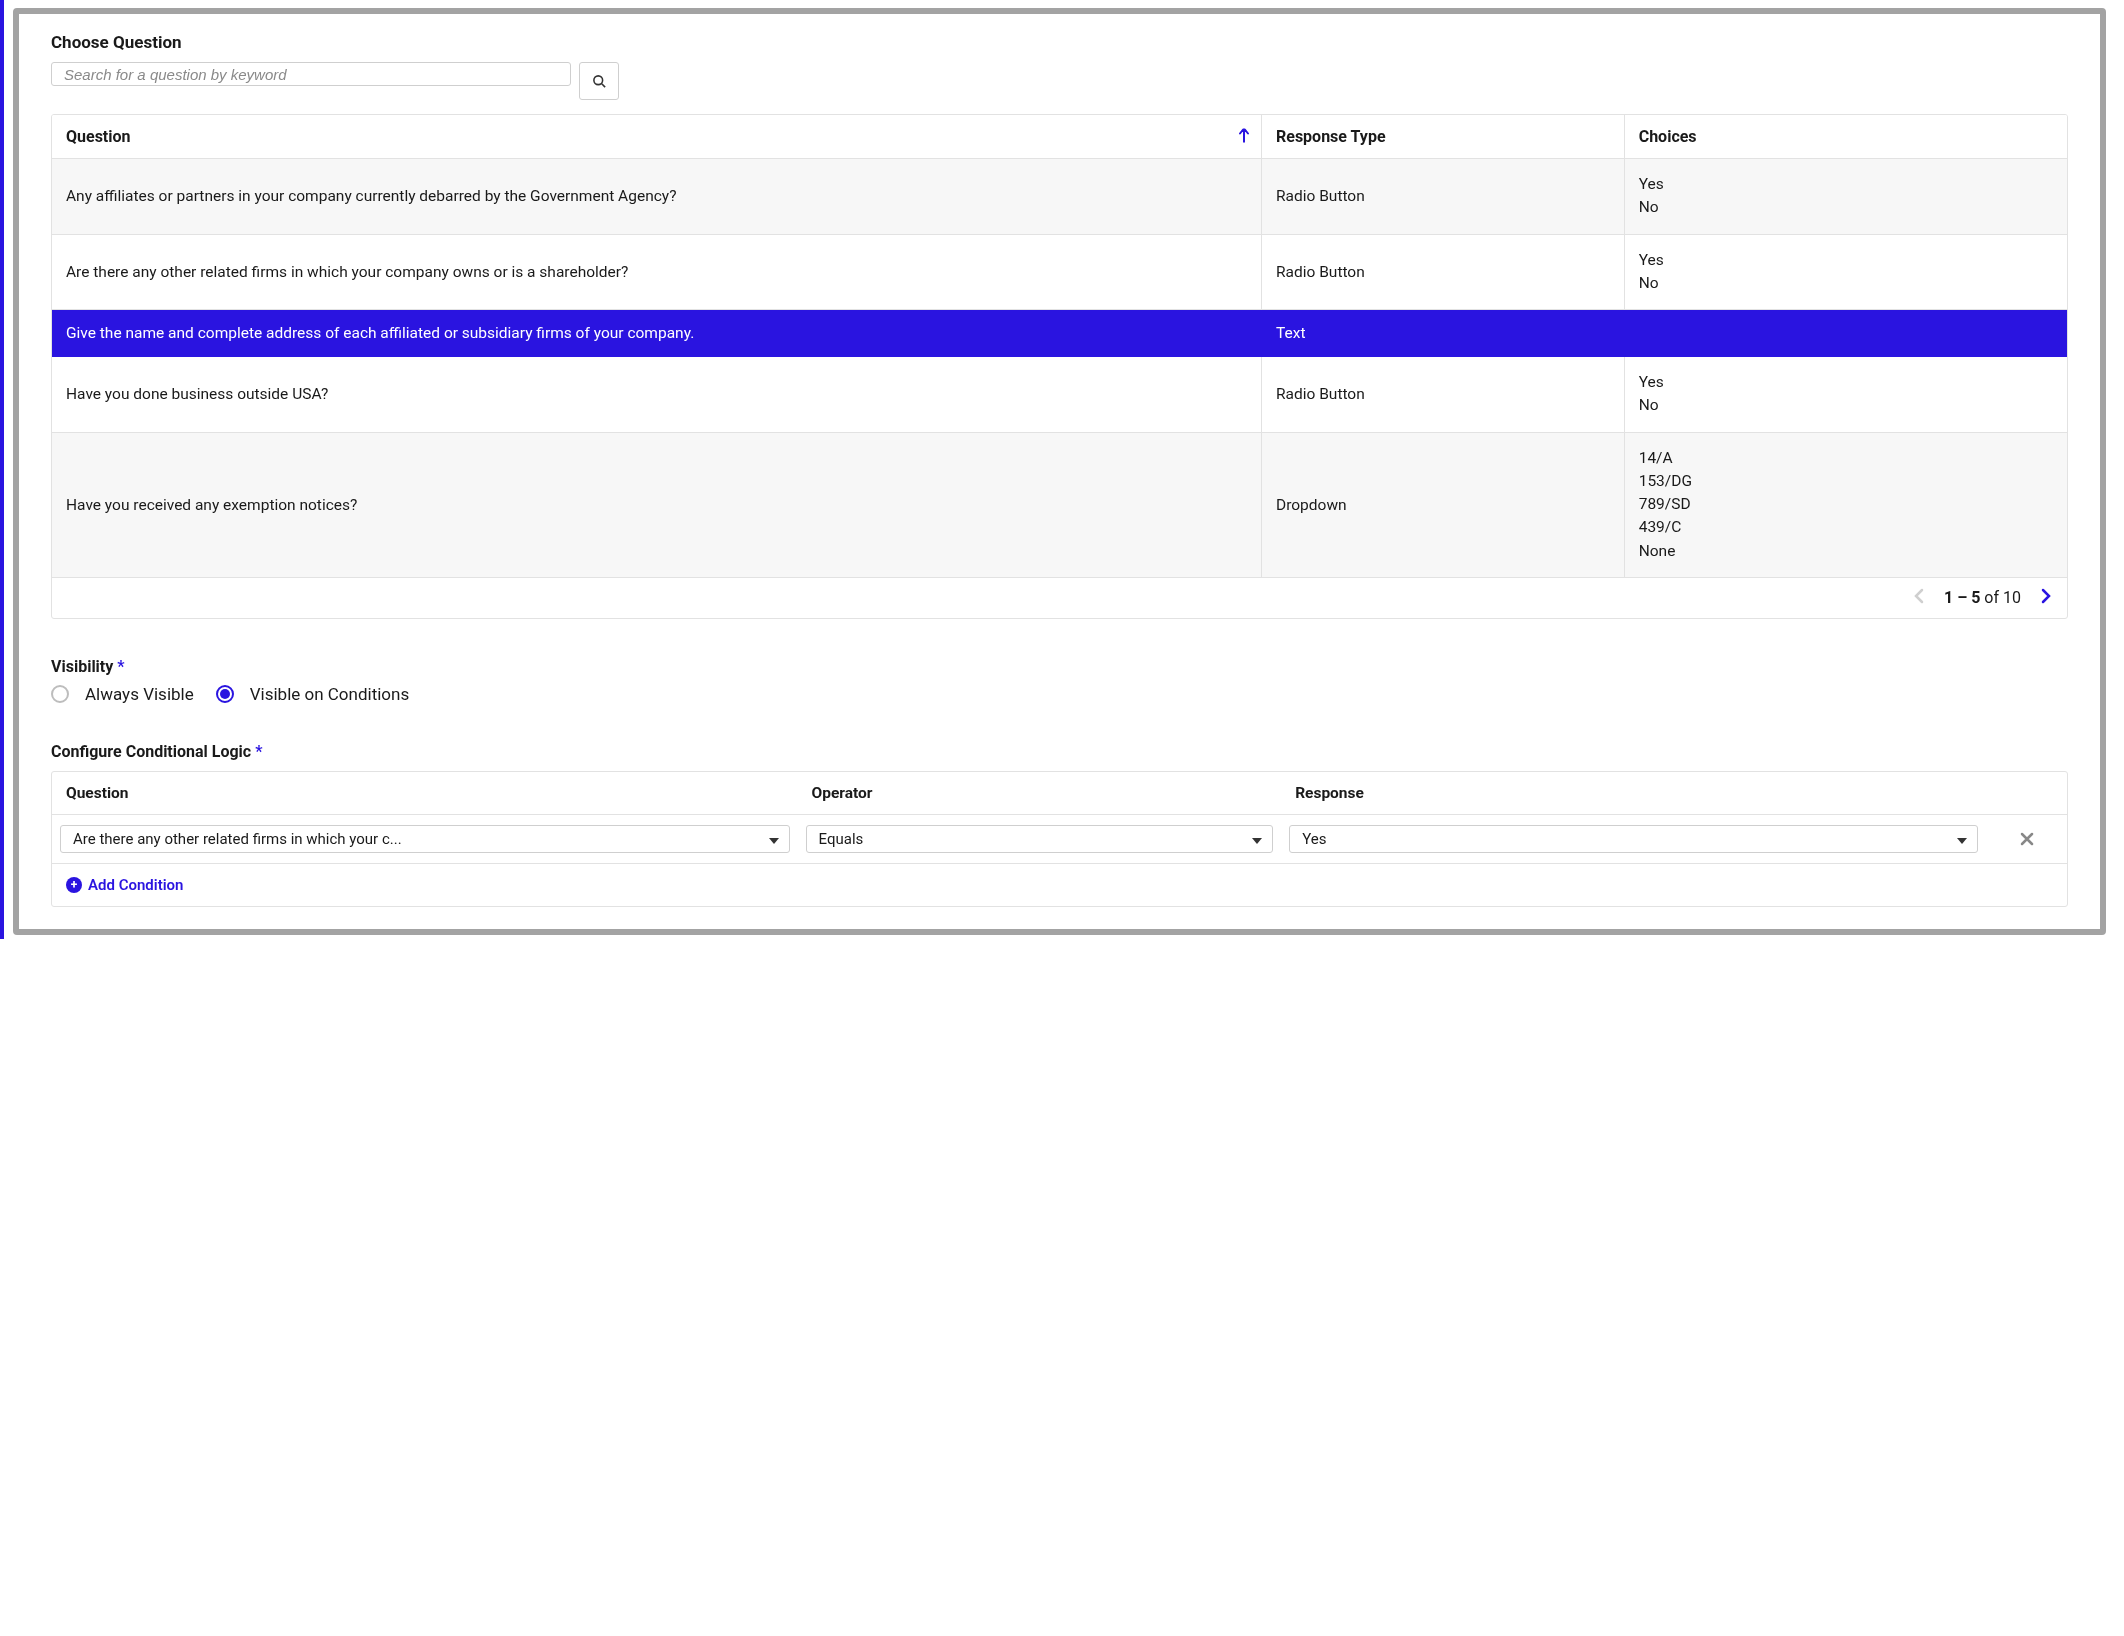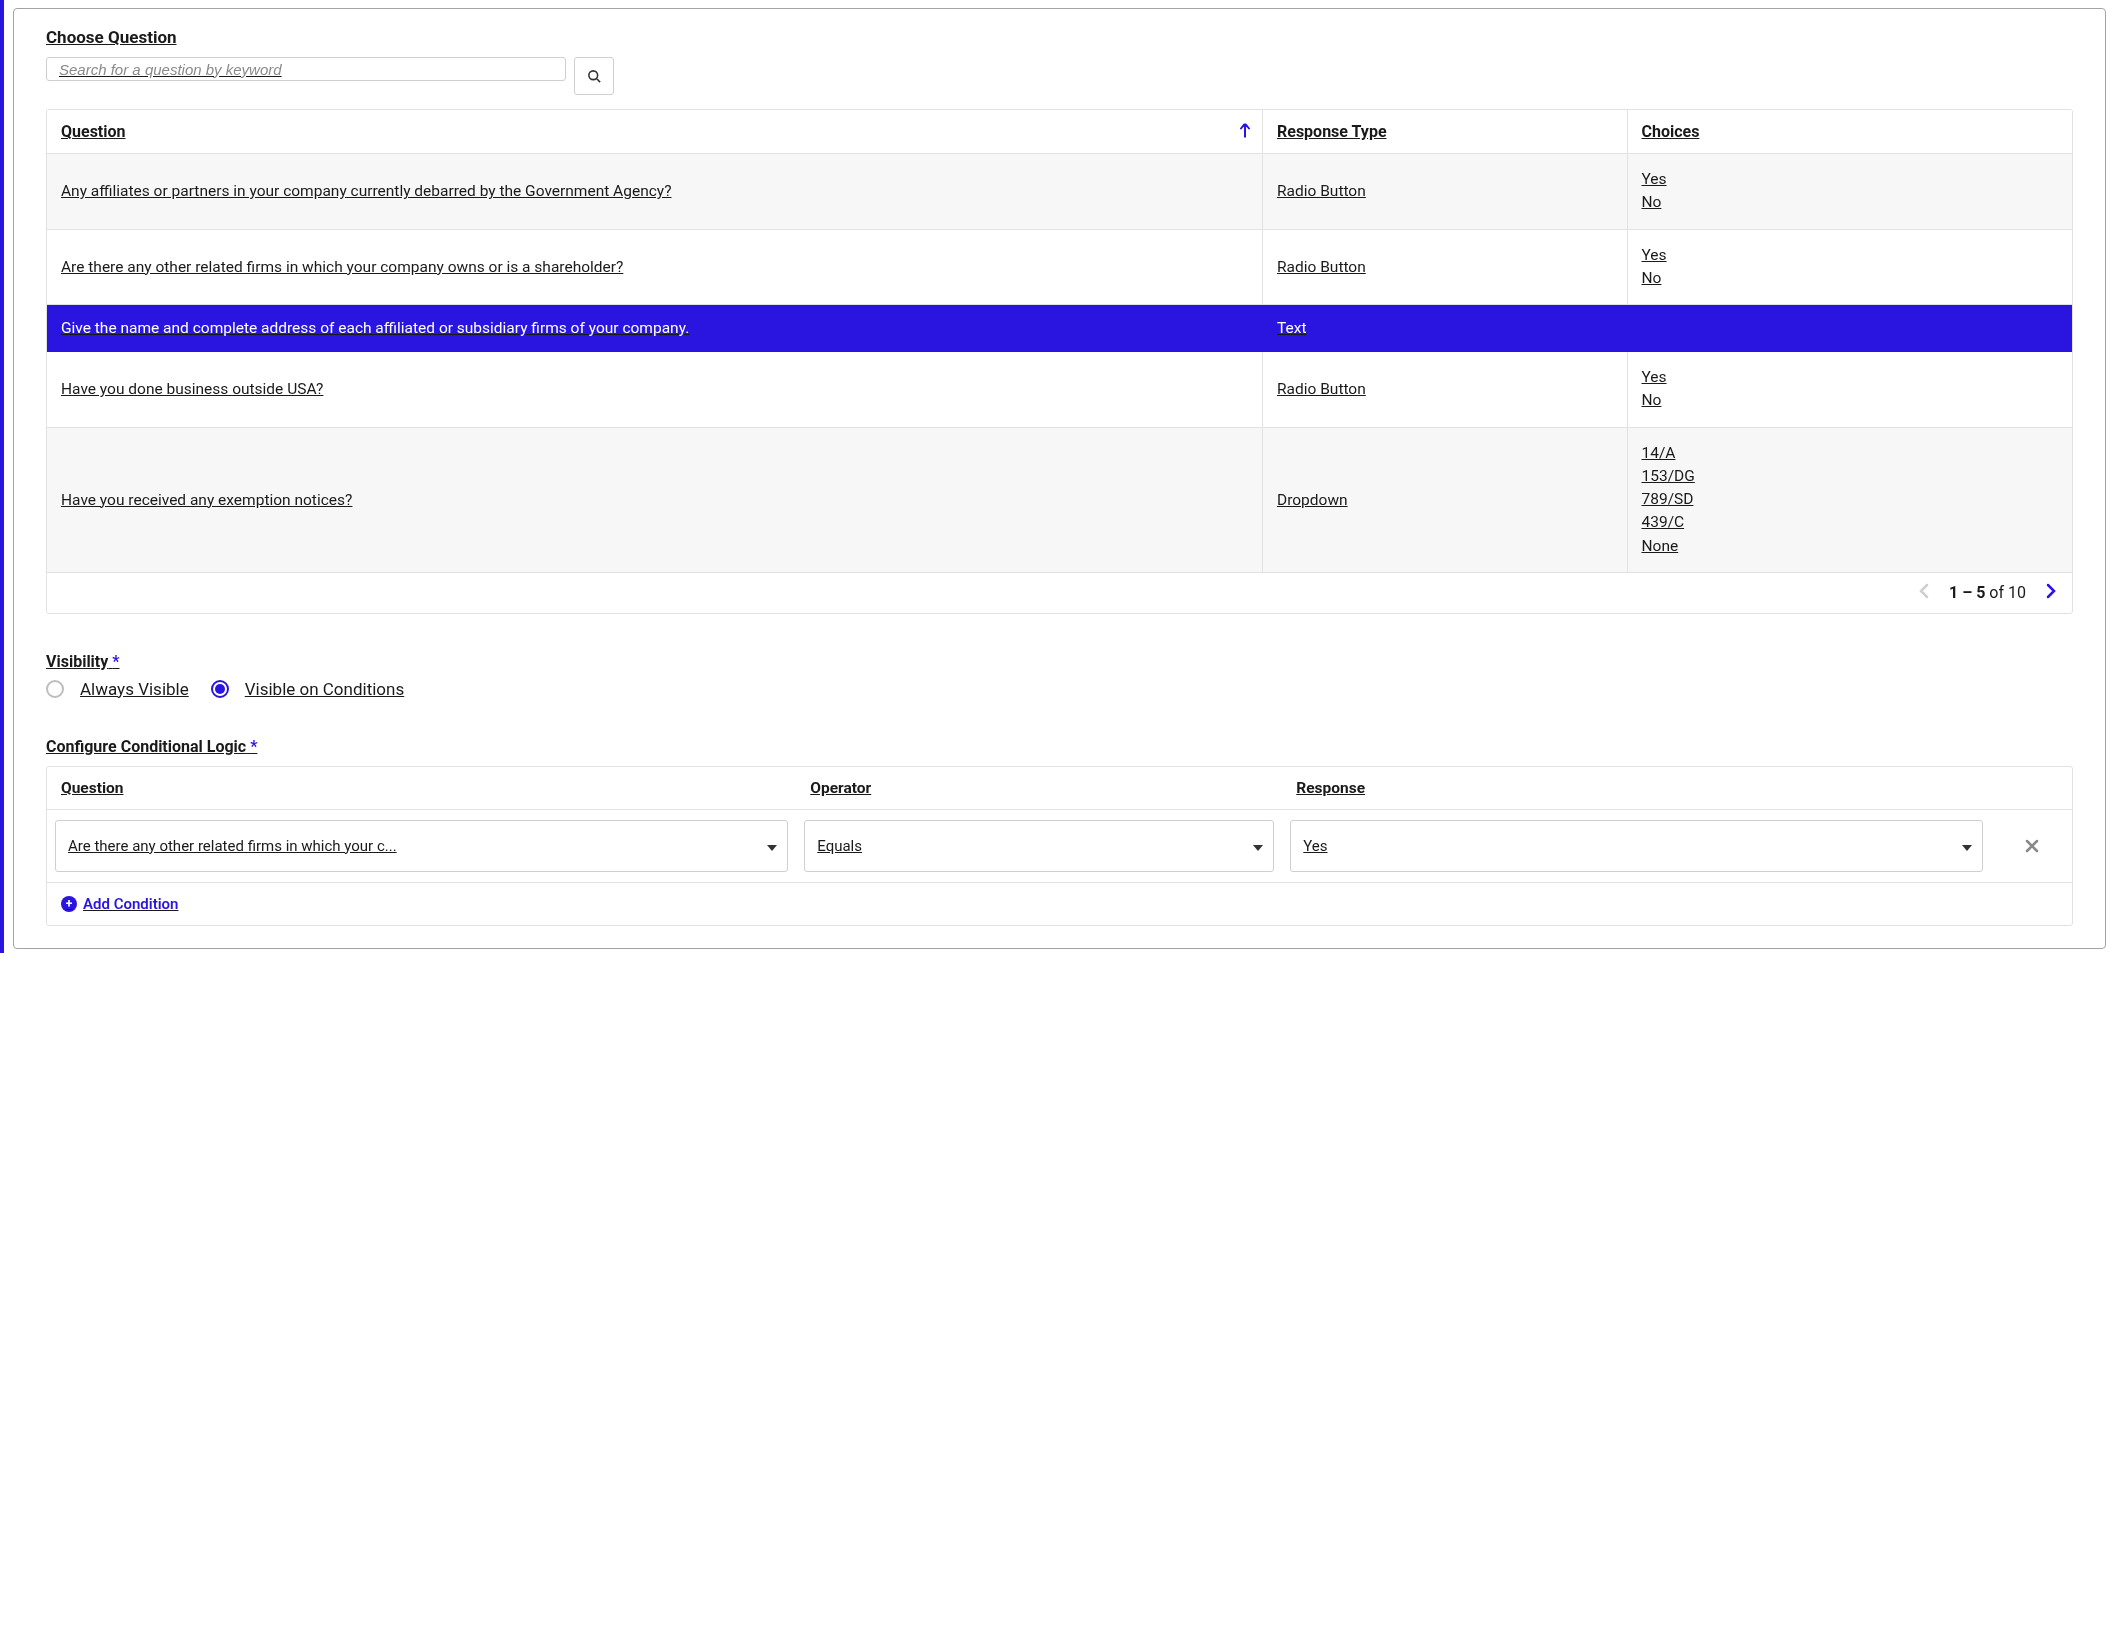--- a/index.html
+++ b/index.html
@@ -6,24 +6,23 @@
     body {
       font-family: -apple-system, BlinkMacSystemFont, "Segoe UI", Roboto, "Helvetica Neue", Arial, sans-serif;
       font-size: 15px;
       color: #1a1a1a;
       background: #fff;
       padding-left: 3px;
       border-left: 4px solid #2a14e0;
     }
     .wrapper {
       padding: 18px 32px 22px 32px;
-      border: 1px solid #a3a3a3;
+      border: 6px solid #a3a3a3;
       border-radius: 4px;
       margin: 8px 18px 4px 6px;
-      text-decoration: underline;
     }
     .section-title {
       font-weight: 700;
       font-size: 17px;
       margin-bottom: 10px;
     }
     .search-row {
       display: flex;
       gap: 8px;
       margin-bottom: 14px;
@@ -123,21 +122,21 @@
     .cond-head .cond-cell {
       font-weight:700;
       padding:12px 14px;
       border-bottom:1px solid #e2e2e2;
       font-size:15.5px;
     }
     .cond-cell { padding: 10px 8px; }
     .cond-body .cond-cell { border-bottom:1px solid #e2e2e2; }
     .dropdown {
       width:100%;
-      height:52px;
+      height:28px;
       border:1px solid #cfcfcf;
       border-radius:3px;
       background:#fff;
       padding: 0 34px 0 12px;
       font-size:15px;
       position:relative;
       display:flex;
       align-items:center;
       cursor:pointer;
       white-space:nowrap;

